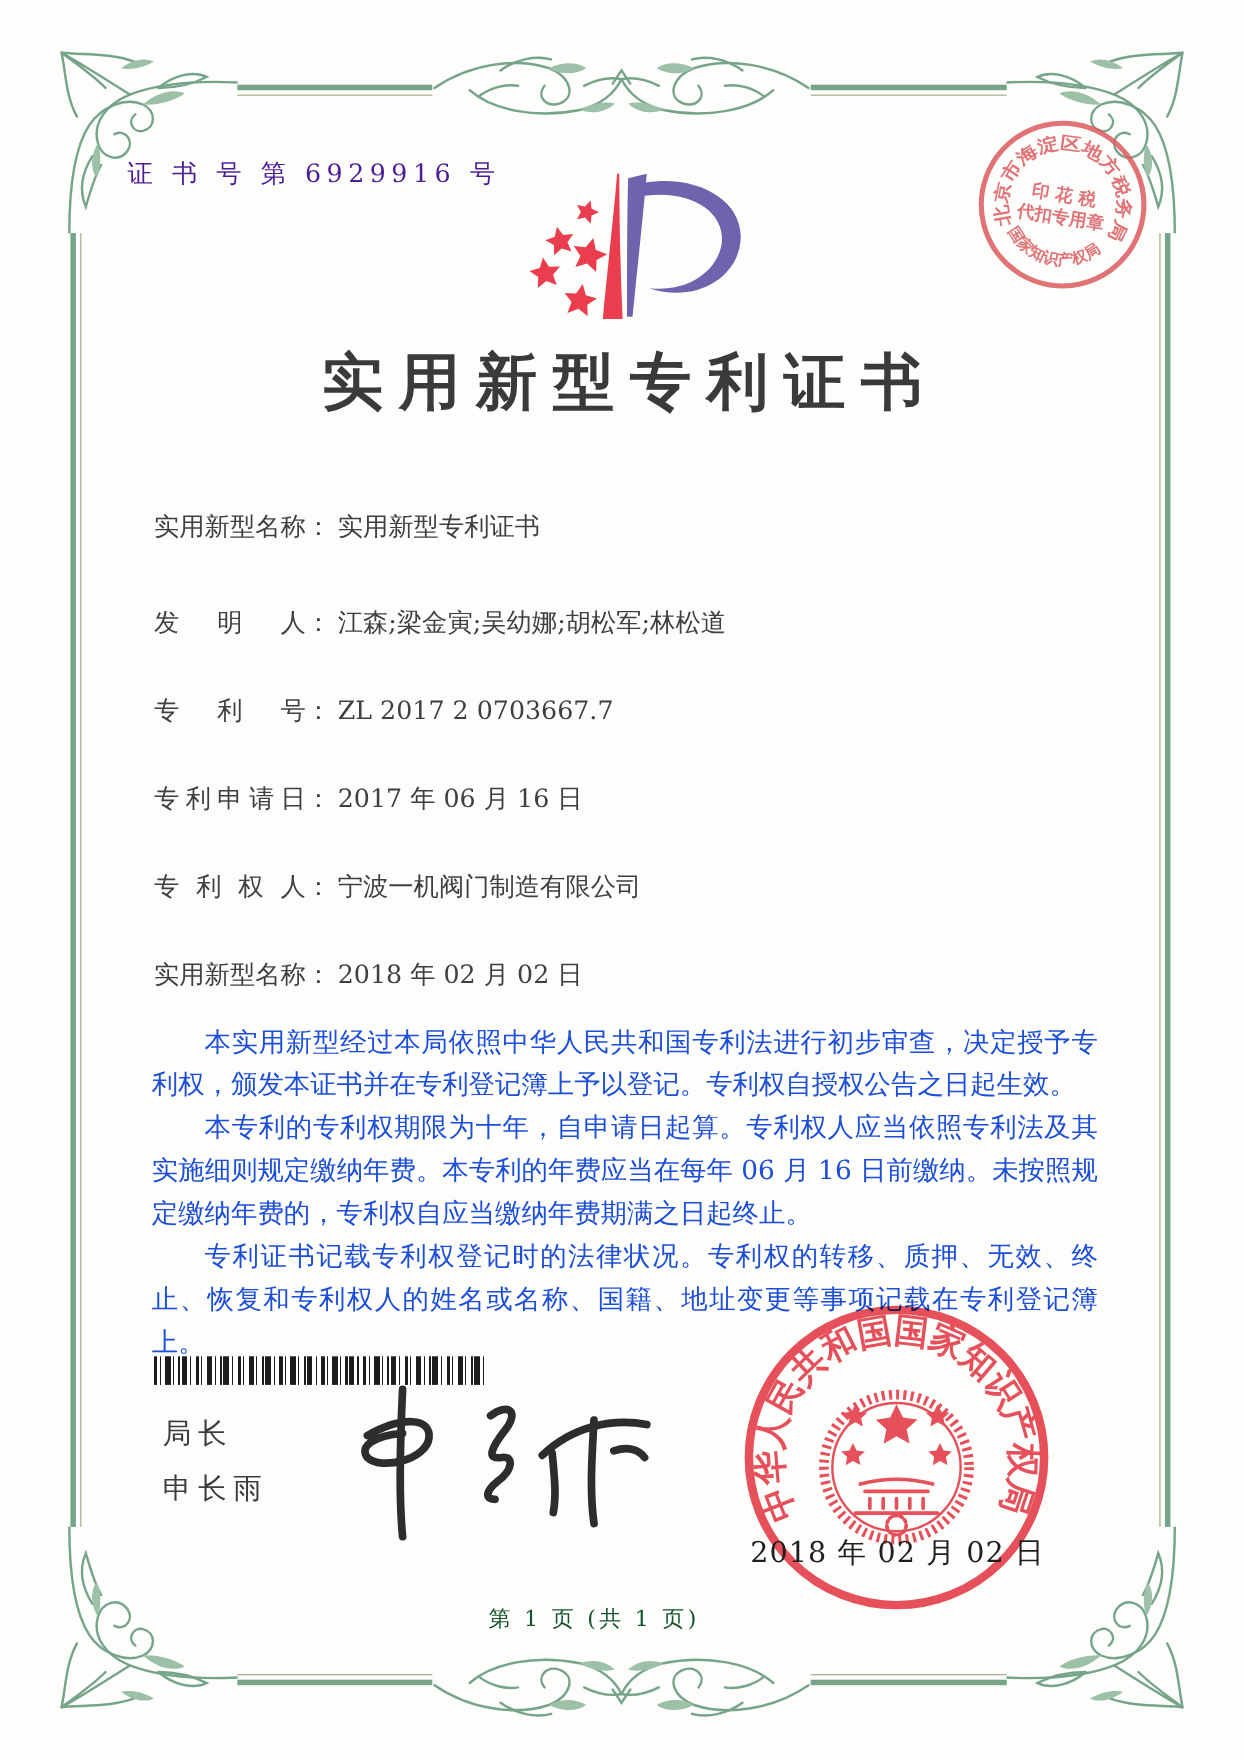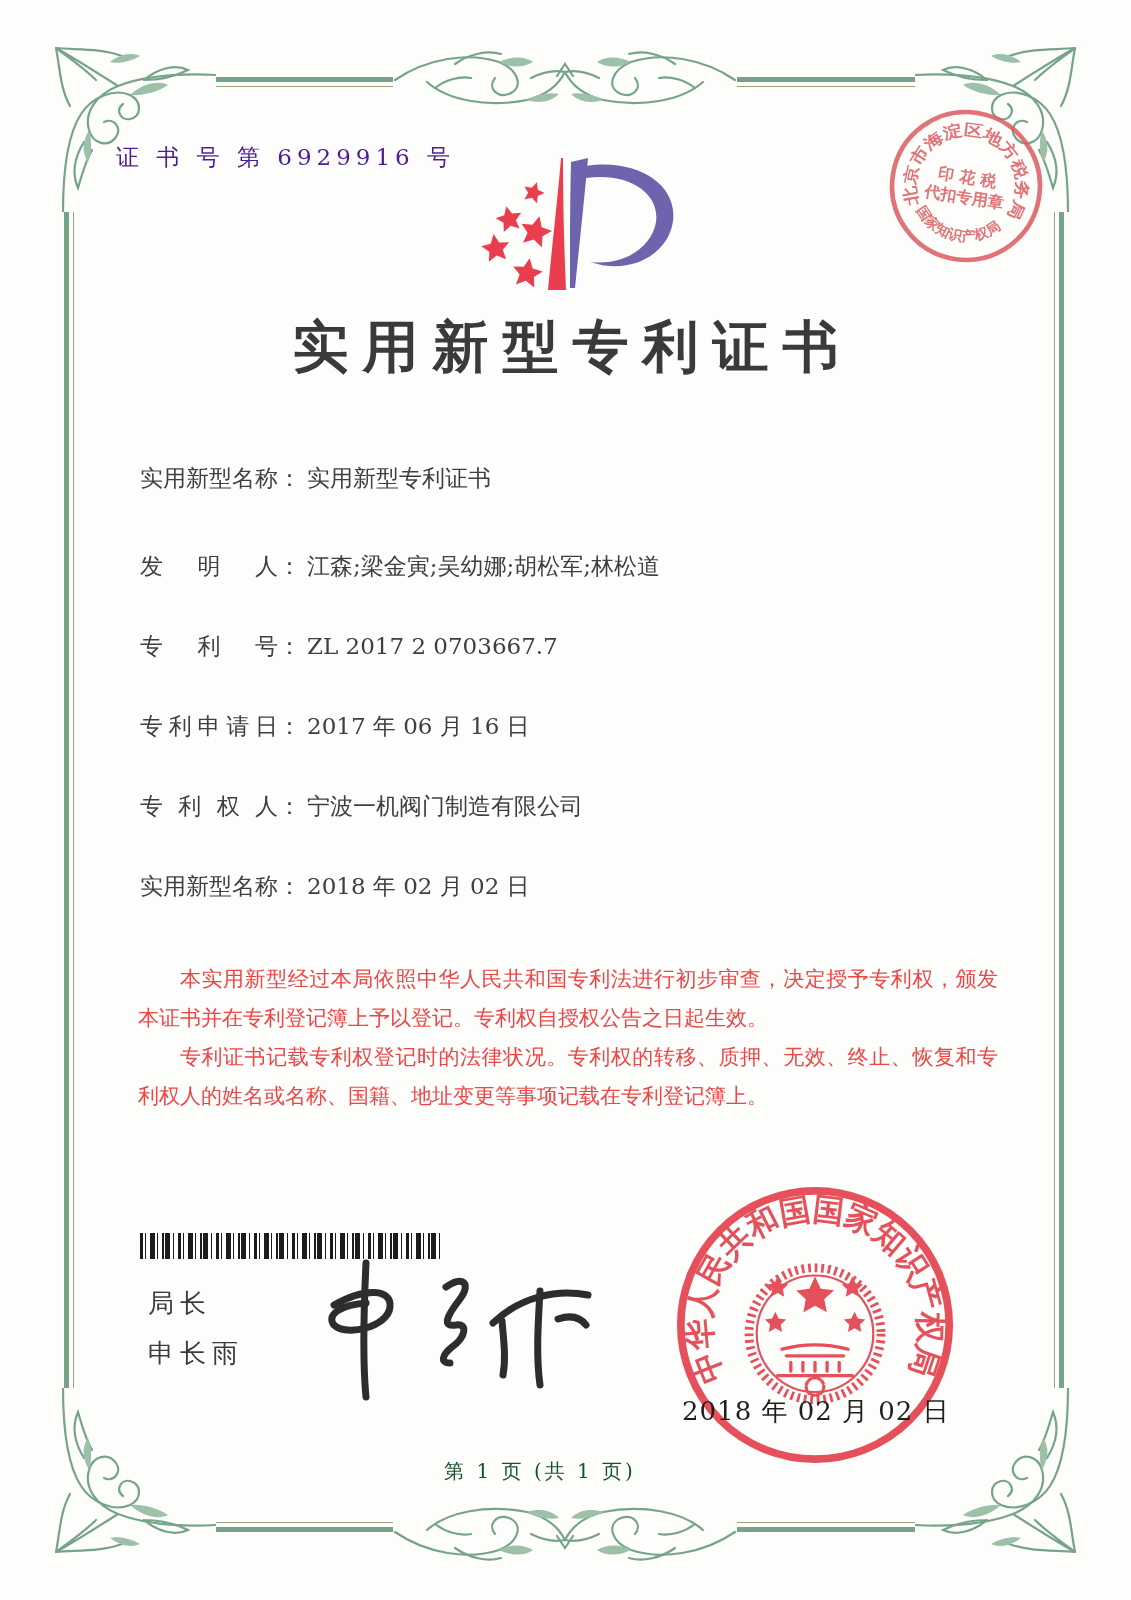--- a/index.html
+++ b/index.html
@@ -31,22 +31,22 @@
     font-size:56px; font-weight:bold; letter-spacing:14px; color:#3a3a3a;
     text-indent:14px;
   }
   
   .field{position:absolute; left:140px; font-size:23px; color:#3f3f3f; white-space:nowrap;}
   .field .lbl{display:inline-block; width:138px; text-align:justify; text-align-last:justify; vertical-align:bottom;}
   .field .colon{display:inline-block; margin-right:6px;}
   .f0{top:463px;} .f1{top:551px;} .f2{top:631px;} .f3{top:711px;} .f4{top:791px;} .f5{top:871px;}
   
   .body-text{
-    position:absolute; left:138px; top:960px; width:860px;
-    font-size:21px; line-height:39px; text-align:justify; color:#ef4444;
+    position:absolute; left:138px; top:928px; width:860px;
+    font-size:24px; line-height:39px; text-align:justify; color:#1d4ed8;
   }
   .body-text p{margin:0; text-indent:2em;}
   
   .barcode{
     position:absolute; left:140px; top:1233px; width:300px; height:26px;
     background:repeating-linear-gradient(90deg,
       #1c1c1c 0 3px,#fff 3px 5px,#1c1c1c 5px 6px,#fff 6px 10px,
       #1c1c1c 10px 15px,#fff 15px 17px,#1c1c1c 17px 18px,#fff 18px 22px,
       #1c1c1c 22px 24px,#fff 24px 25px,#1c1c1c 25px 30px,#fff 30px 33px,
       #1c1c1c 33px 34px,#fff 34px 38px);
@@ -180,20 +180,21 @@
   </div>
   <div class="field f4">
     <span class="lbl">专利权人</span><span class="colon">：</span><span class="val">宁波一机阀门制造有限公司</span>
   </div>
   <div class="field f5">
     <span class="lbl">实用新型名称</span><span class="colon">：</span><span class="val">2018 年 02 月 02 日</span>
   </div>
 
   <div class="body-text">
     <p>本实用新型经过本局依照中华人民共和国专利法进行初步审查，决定授予专利权，颁发本证书并在专利登记簿上予以登记。专利权自授权公告之日起生效。</p>
+    <p>本专利的专利权期限为十年，自申请日起算。专利权人应当依照专利法及其实施细则规定缴纳年费。本专利的年费应当在每年 06 月 16 日前缴纳。未按照规定缴纳年费的，专利权自应当缴纳年费期满之日起终止。</p>
     <p>专利证书记载专利权登记时的法律状况。专利权的转移、质押、无效、终止、恢复和专利权人的姓名或名称、国籍、地址变更等事项记载在专利登记簿上。</p>
   </div>
 
   <div class="barcode"></div>
 
   <div class="director-label">局长</div>
   <div class="director-name">申长雨</div>
 
   <svg class="signature" viewBox="0 0 320 175">
     <g fill="none" stroke="#2d2d2d" stroke-width="7" stroke-linecap="round" stroke-linejoin="round">

